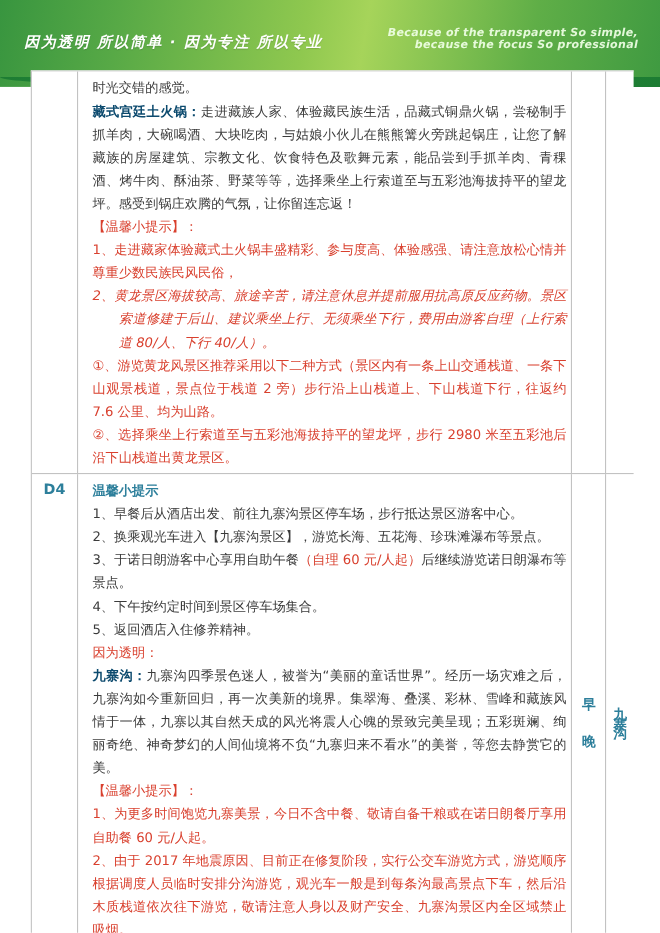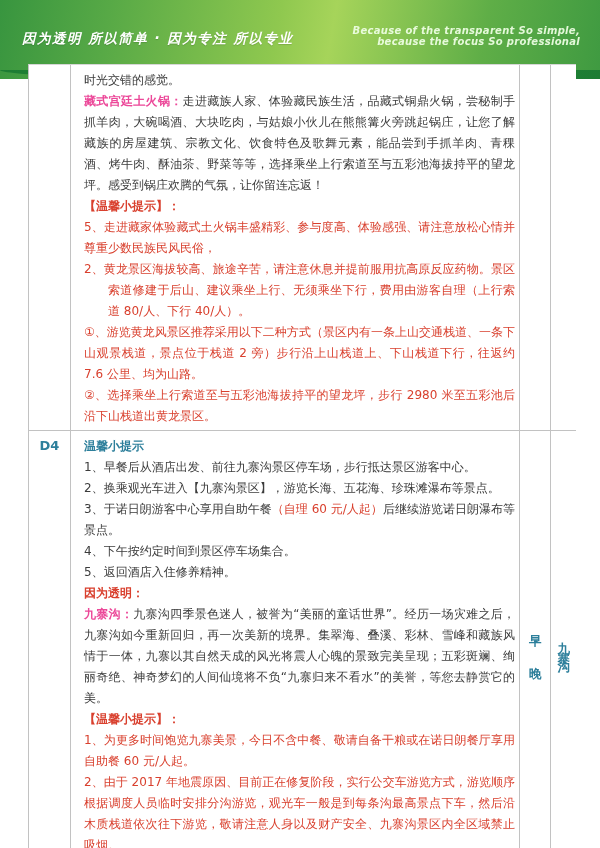--- a/index.html
+++ b/index.html
@@ -48,25 +48,25 @@
   .content-cell{padding:5px 4px 3px 13px;}
   .side-cell{
     display:flex;align-items:center;justify-content:center;
   }
   .vtext{
     writing-mode:vertical-lr;text-orientation:upright;
     color:#2d7f9b;font-weight:bold;font-size:12.5px;letter-spacing:9px;
     line-height:1;
   }
   .p{font-size:12px;line-height:21px;color:#3b3b3b;text-align:justify;}
-  .bold-black{font-weight:bold;color:#ec4899;}
+  .bold-black{font-weight:bold;color:#0c4a6e;}
   .teal-title{color:#2d7f9b;font-weight:bold;}
   .red{color:#d9402e;}
-  .red-bold{color:#d9402e;font-weight:bold;}
-  .hang{padding-left:24px;text-indent:-24px;}
+  .red-bold{color:#d9402e;font-weight:normal;}
+  .hang{padding-left:24px;text-indent:-24px;font-style:italic;}
   .min1{min-height:211px;}
   .min2{min-height:269px;}
 </style>
 </head>
 <body>
 
 <div class="banner">
   <div class="cn">因为透明 所以简单 · 因为专注 所以专业</div>
   <div class="en">
     <div>Because of the transparent So simple,</div>
@@ -76,21 +76,21 @@
 </div>
 
 <div class="sheet">
 
   <div class="row min1">
     <div class="cell day-cell"></div>
     <div class="cell content-cell">
       <div class="p">时光交错的感觉。</div>
       <div class="p"><span class="bold-black">藏式宫廷土火锅：</span><span>走进藏族人家、体验藏民族生活，品藏式铜鼎火锅，尝秘制手抓羊肉，大碗喝酒、大块吃肉，与姑娘小伙儿在熊熊篝火旁跳起锅庄，让您了解藏族的房屋建筑、宗教文化、饮食特色及歌舞元素，能品尝到手抓羊肉、青稞酒、烤牛肉、酥油茶、野菜等等，选择乘坐上行索道至与五彩池海拔持平的望龙坪。感受到锅庄欢腾的气氛，让你留连忘返！</span></div>
       <div class="p red-bold">【温馨小提示】：</div>
-      <div class="p red">5、走进藏家体验藏式土火锅丰盛精彩、参与度高、体验感强、请注意放松心情并尊重少数民族民风民俗，</div>
+      <div class="p red">1、走进藏家体验藏式土火锅丰盛精彩、参与度高、体验感强、请注意放松心情并尊重少数民族民风民俗，</div>
       <div class="p red hang">2、黄龙景区海拔较高、旅途辛苦，请注意休息并提前服用抗高原反应药物。景区索道修建于后山、建议乘坐上行、无须乘坐下行，费用由游客自理（上行索道 80/人、下行 40/人）。</div>
       <div class="p red">①、游览黄龙风景区推荐采用以下二种方式（景区内有一条上山交通栈道、一条下山观景栈道，景点位于栈道 2 旁）步行沿上山栈道上、下山栈道下行，往返约 7.6 公里、均为山路。</div>
       <div class="p red">②、选择乘坐上行索道至与五彩池海拔持平的望龙坪，步行 2980 米至五彩池后沿下山栈道出黄龙景区。</div>
     </div>
     <div class="cell side-cell"></div>
     <div class="cell side-cell" style="border-right:none;"></div>
   </div>
 
   <div class="row min2">
     <div class="cell day-cell">D4</div>

